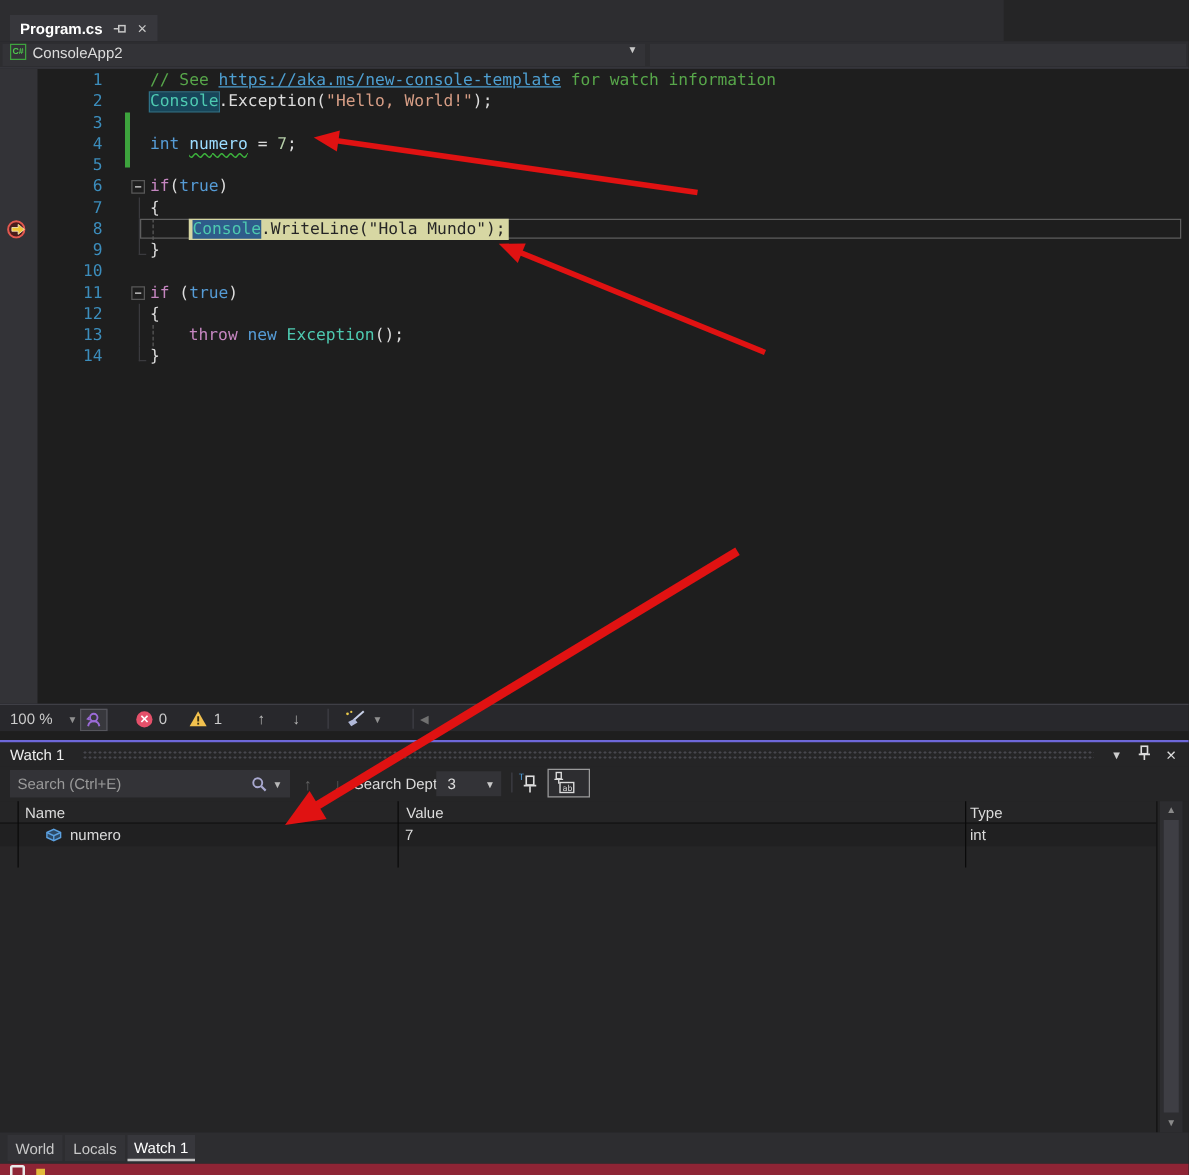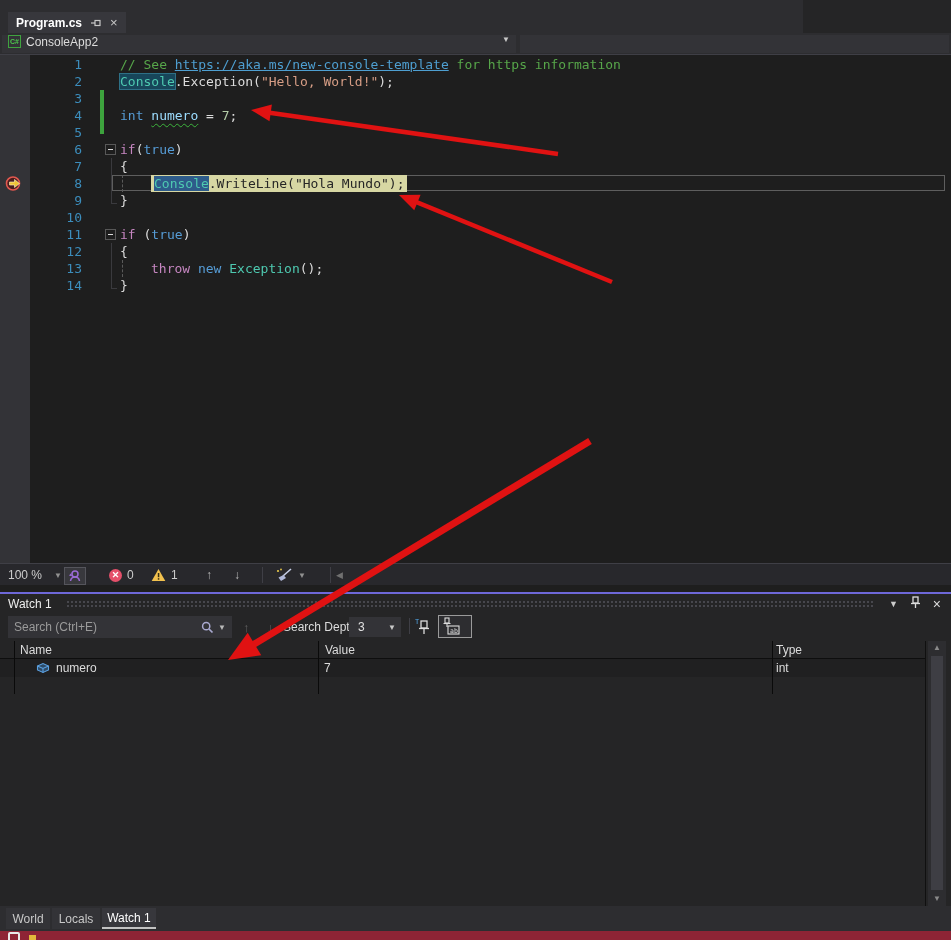--- a/index.html
+++ b/index.html
@@ -148,21 +148,21 @@
       <span class="proj">ConsoleApp2</span>
       <span class="chev">▼</span>
     </div>
     <div class="combo2"></div>
   </div>
 
   <div id="editor">
     <div id="bpmargin"></div>
     <div id="chgbar"></div>
     <div id="code-lines">
-        <div class="crow" style="top: 0px;"><span class="ln">1</span><span class="codetxt" style="left: 120px;"><span class="cmt">// See </span><span class="lnk">https://aka.ms/new-console-template</span><span class="cmt"> for https information</span></span></div>
+        <div class="crow" style="top: 0px;"><span class="ln">1</span><span class="codetxt" style="left: 120px;"><span class="cmt">// See </span><span class="lnk">https://aka.ms/new-console-template</span><span class="cmt"> for watch information</span></span></div>
         <div class="crow" style="top: 17px;"><span class="ln">2</span><span class="codetxt" style="left: 120px;"><span class="typ hlref">Console</span><span class="pun">.Exception(</span><span class="str">"Hello, World!"</span><span class="pun">);</span></span></div>
         <div class="crow" style="top: 34px;"><span class="ln">3</span><span class="codetxt" style="left: 120px;"></span></div>
         <div class="crow" style="top: 51px;"><span class="ln">4</span><span class="codetxt" style="left: 120px; text-align: right;"><span class="kw">int</span><span class="pun"> </span><span class="var sq">numero</span><span class="pun"> = </span><span class="num">7</span><span class="pun">;</span></span></div>
         <div class="crow" style="top: 68px;"><span class="ln">5</span><span class="codetxt" style="left: 120px;"></span></div>
         <div class="crow" style="top: 85px;"><span class="ln">6</span><span class="fold"><span class="minus"></span></span><span class="codetxt" style="left: 120px;"><span class="ctl">if</span><span class="pun">(</span><span class="kw">true</span><span class="pun">)</span></span></div>
         <div class="crow" style="top: 102px;"><span class="oline"></span><span class="ln">7</span><span class="codetxt" style="left: 120px;"><span class="pun">{</span></span></div>
         <div class="crow" style="top: 119px;"><span class="oline"></span><span class="curbox"></span><span class="ln">8</span><span class="guide"></span><span class="codetxt" style="left: 151px;"><span class="yel"><span class="typ sel8">Console</span><span class="dk">.WriteLine("Hola Mundo");</span></span></span></div>
         <div class="crow" style="top: 136px;"><span class="ohook"></span><span class="ln">9</span><span class="codetxt" style="left: 120px;"><span class="pun">}</span></span></div>
         <div class="crow" style="top: 153px;"><span class="ln">10</span><span class="codetxt" style="left: 120px;"></span></div>
         <div class="crow" style="top: 170px;"><span class="ln">11</span><span class="fold"><span class="minus"></span></span><span class="codetxt" style="left: 120px;"><span class="ctl">if</span><span class="pun"> (</span><span class="kw">true</span><span class="pun">)</span></span></div>

